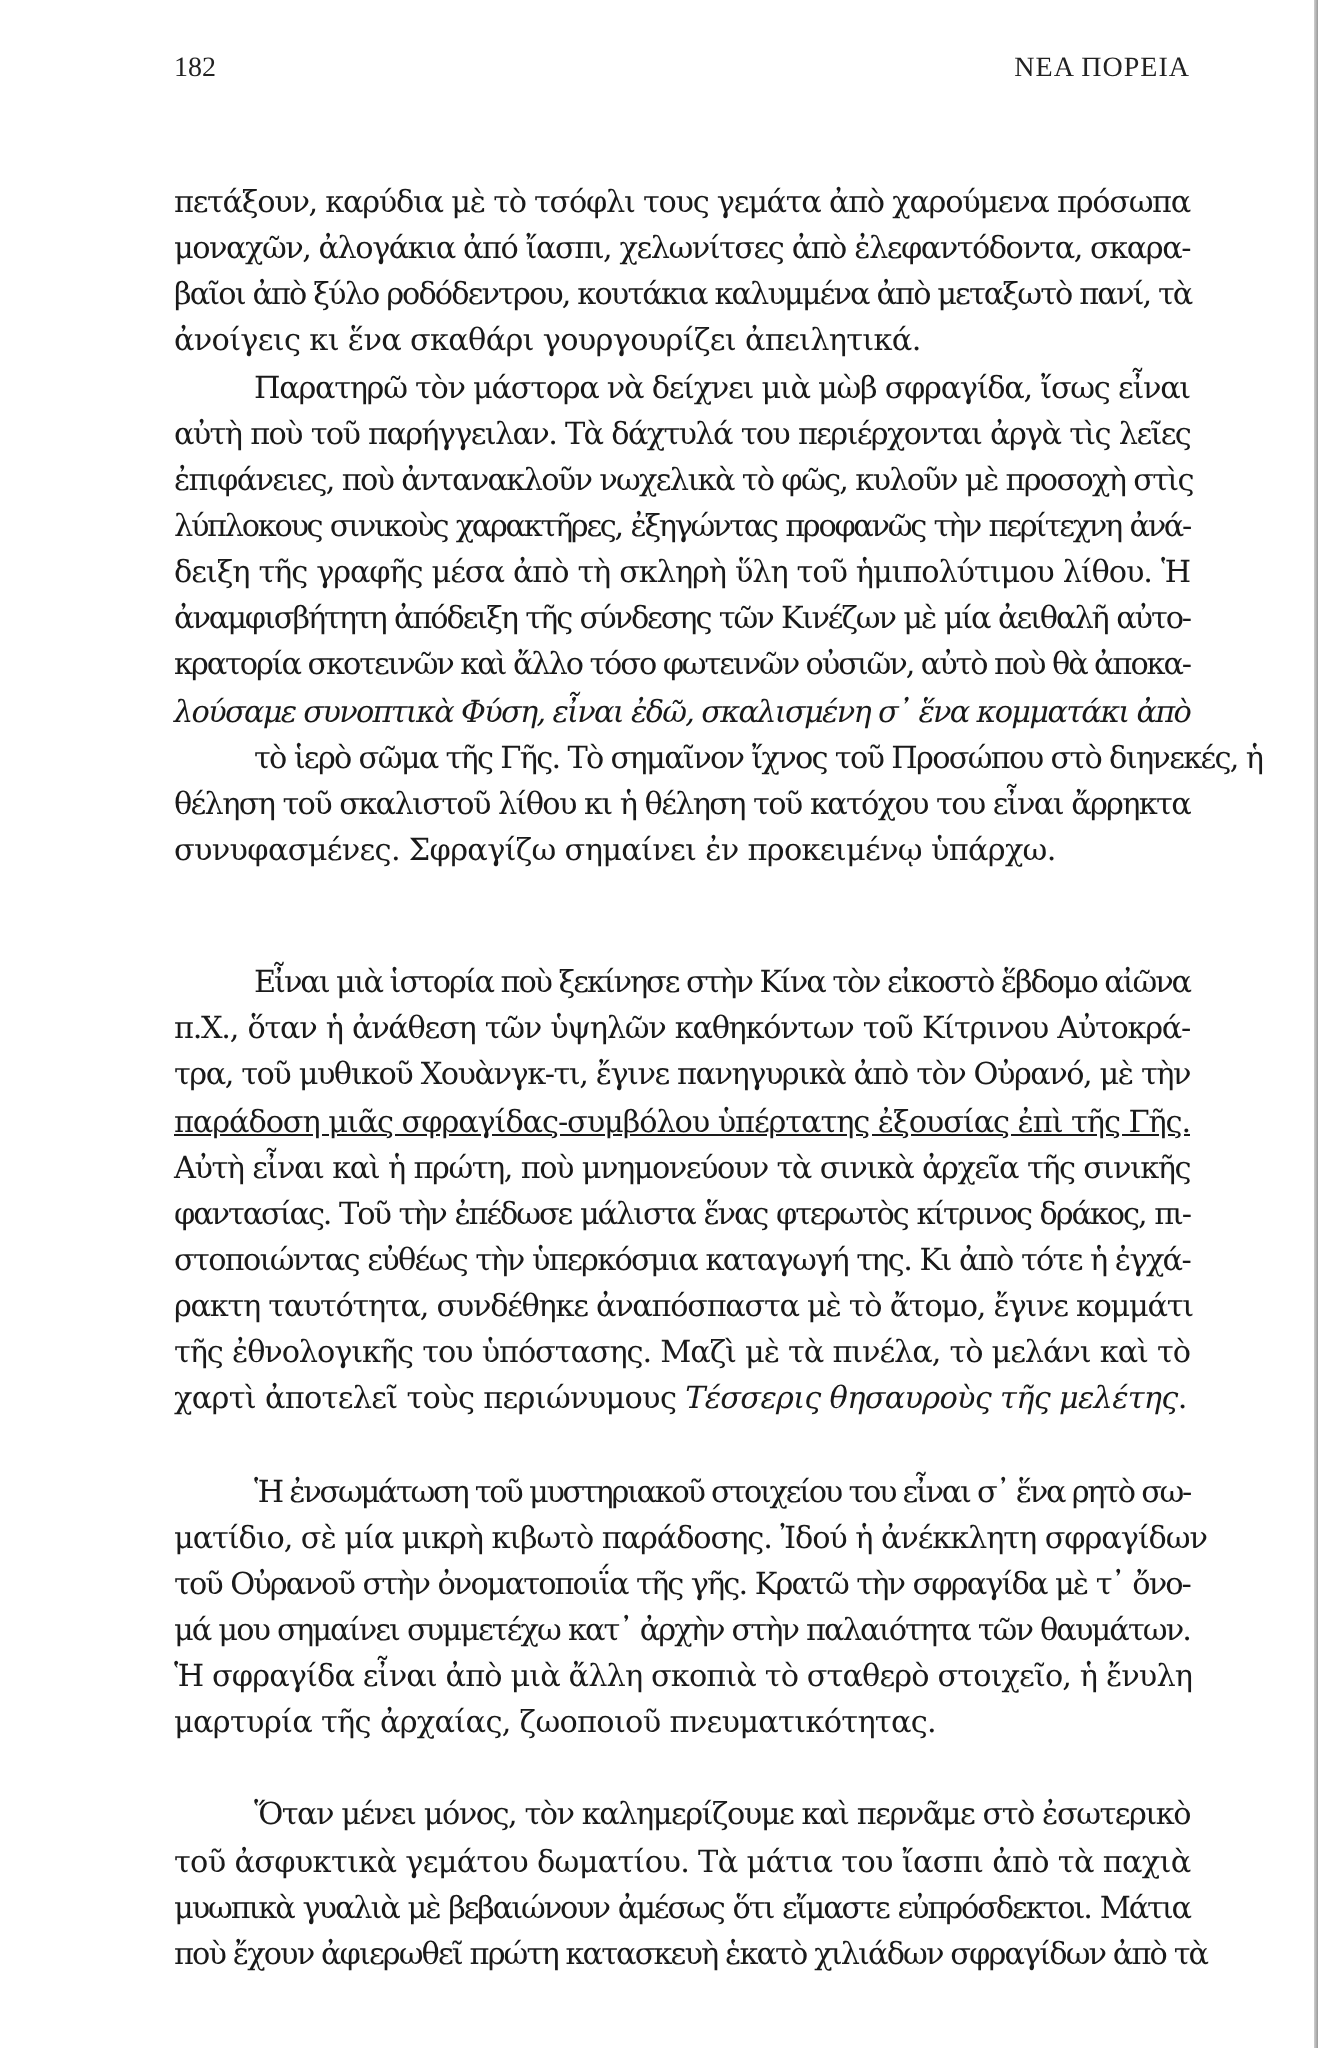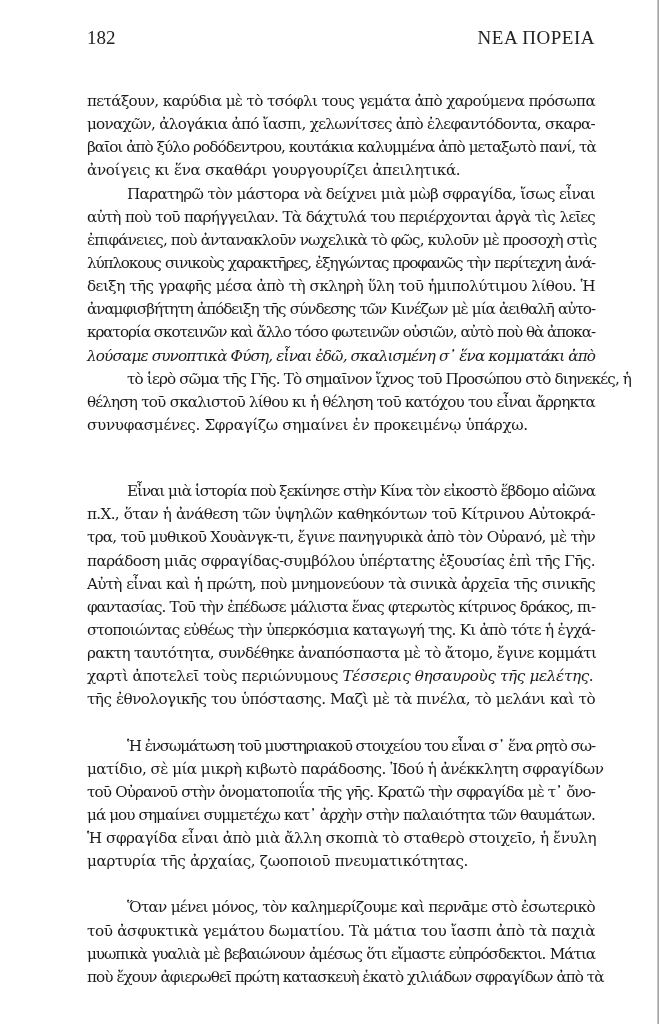--- a/index.html
+++ b/index.html
@@ -8,21 +8,21 @@
     background: #ffffff; position: relative;
     font-family: "DejaVu Serif", "Liberation Serif", serif;
     color: #1a1a1a;
   }
   .edge {
     position: absolute; top: 0; right: 1px; width: 2px; height: 1024px;
     background: linear-gradient(to right, #cfcfcf, #9a9a9a);
   }
   .header {
     position: absolute; top: 27px; left: 87px; width: 508px; height: 22px;
-    font-family: "Liberation Serif", serif; font-size: 19px; color: #222;
+    font-family: "Liberation Serif", serif; font-size: 14px; color: #222;
   }
   .header .num { position: absolute; left: 0; top: 0; }
   .header .title { position: absolute; right: 0; top: 0; letter-spacing: 0.5px; }
   .body {
     position: absolute; left: 87px; top: 90px; width: 508px;
   }
   .line {
     height: 23.15px; line-height: 23.15px; font-size: 15.2px;
     white-space: nowrap; text-align: justify; text-align-last: justify;
     font-family: "DejaVu Serif", serif; letter-spacing: -0.35px;
@@ -64,27 +64,27 @@
     <div class="line" style="letter-spacing: -0.85px;">θέληση τοῦ σκαλιστοῦ λίθου κι ἡ θέληση τοῦ κατόχου του εἶναι ἄρρηκτα</div>
     <div class="line last">συνυφασμένες. Σφραγίζω σημαίνει ἐν προκειμένῳ ὑπάρχω.</div>
   </div>
 
   <div class="gap"></div>
 
   <div>
     <div class="line indent" style="letter-spacing: -1.05px; margin-top: 20px;">Εἶναι μιὰ ἱστορία ποὺ ξεκίνησε στὴν Κίνα τὸν εἰκοστὸ ἕβδομο αἰῶνα</div>
     <div class="line" style="letter-spacing: -0.65px;">π.Χ., ὅταν ἡ ἀνάθεση τῶν ὑψηλῶν καθηκόντων τοῦ Κίτρινου Αὐτοκρά-</div>
     <div class="line" style="letter-spacing: -0.75px;">τρα, τοῦ μυθικοῦ Χουὰνγκ-τι, ἔγινε πανηγυρικὰ ἀπὸ τὸν Οὐρανό, μὲ τὴν</div>
-    <div class="line" style="letter-spacing: -0.55px;">παράδοση μιᾶς σφραγίδας-συμβόλου ὑπέρτατης ἐξουσίας ἐπὶ τῆς Γῆς.</div>
+    <div class="line" style="letter-spacing: -0.55px; text-decoration: underline;">παράδοση μιᾶς σφραγίδας-συμβόλου ὑπέρτατης ἐξουσίας ἐπὶ τῆς Γῆς.</div>
     <div class="line" style="letter-spacing: -0.75px;">Αὐτὴ εἶναι καὶ ἡ πρώτη, ποὺ μνημονεύουν τὰ σινικὰ ἀρχεῖα τῆς σινικῆς</div>
     <div class="line" style="letter-spacing: -1.05px;">φαντασίας. Τοῦ τὴν ἐπέδωσε μάλιστα ἕνας φτερωτὸς κίτρινος δράκος, πι-</div>
     <div class="line" style="letter-spacing: -0.85px;">στοποιώντας εὐθέως τὴν ὑπερκόσμια καταγωγή της. Κι ἀπὸ τότε ἡ ἐγχά-</div>
     <div class="line" style="letter-spacing: -0.65px;">ρακτη ταυτότητα, συνδέθηκε ἀναπόσπαστα μὲ τὸ ἄτομο, ἔγινε κομμάτι</div>
+    <div class="line" style="letter-spacing: -0.55px;">τῆς ἐθνολογικῆς του ὑπόστασης. Μαζὶ μὲ τὰ πινέλα, τὸ μελάνι καὶ τὸ</div>
     <div class="line last"><span>χαρτὶ ἀποτελεῖ τοὺς περιώνυμους </span><span class="ital">Τέσσερις θησαυροὺς τῆς μελέτης</span><span>.</span></div>
-    <div class="line" style="letter-spacing: -0.55px;">τῆς ἐθνολογικῆς του ὑπόστασης. Μαζὶ μὲ τὰ πινέλα, τὸ μελάνι καὶ τὸ</div>
   </div>
 
   <div class="gap"></div>
 
   <div>
     <div class="line indent" style="letter-spacing: -1.15px;">Ἡ ἐνσωμάτωση τοῦ μυστηριακοῦ στοιχείου του εἶναι σ᾽ ἕνα ρητὸ σω-</div>
     <div class="line" style="letter-spacing: -0.55px;">ματίδιο, σὲ μία μικρὴ κιβωτὸ παράδοσης. Ἰδού ἡ ἀνέκκλητη σφραγίδων</div>
     <div class="line" style="letter-spacing: -0.95px;">τοῦ Οὐρανοῦ στὴν ὀνοματοποιΐα τῆς γῆς. Κρατῶ τὴν σφραγίδα μὲ τ᾽ ὄνο-</div>
     <div class="line" style="letter-spacing: -0.95px;">μά μου σημαίνει συμμετέχω κατ᾽ ἀρχὴν στὴν παλαιότητα τῶν θαυμάτων.</div>
     <div class="line" style="letter-spacing: -0.45px;">Ἡ σφραγίδα εἶναι ἀπὸ μιὰ ἄλλη σκοπιὰ τὸ σταθερὸ στοιχεῖο, ἡ ἔνυλη</div>

